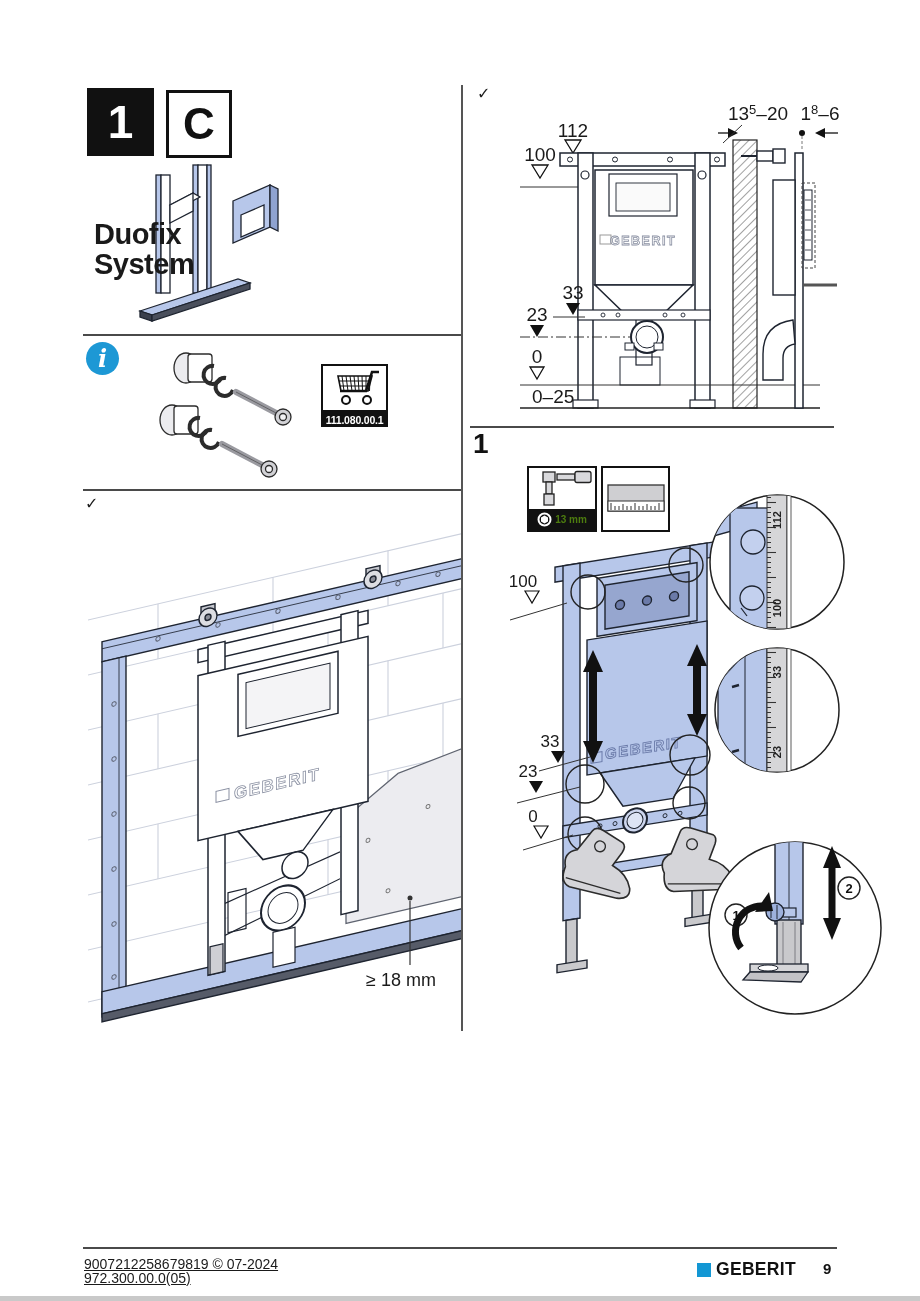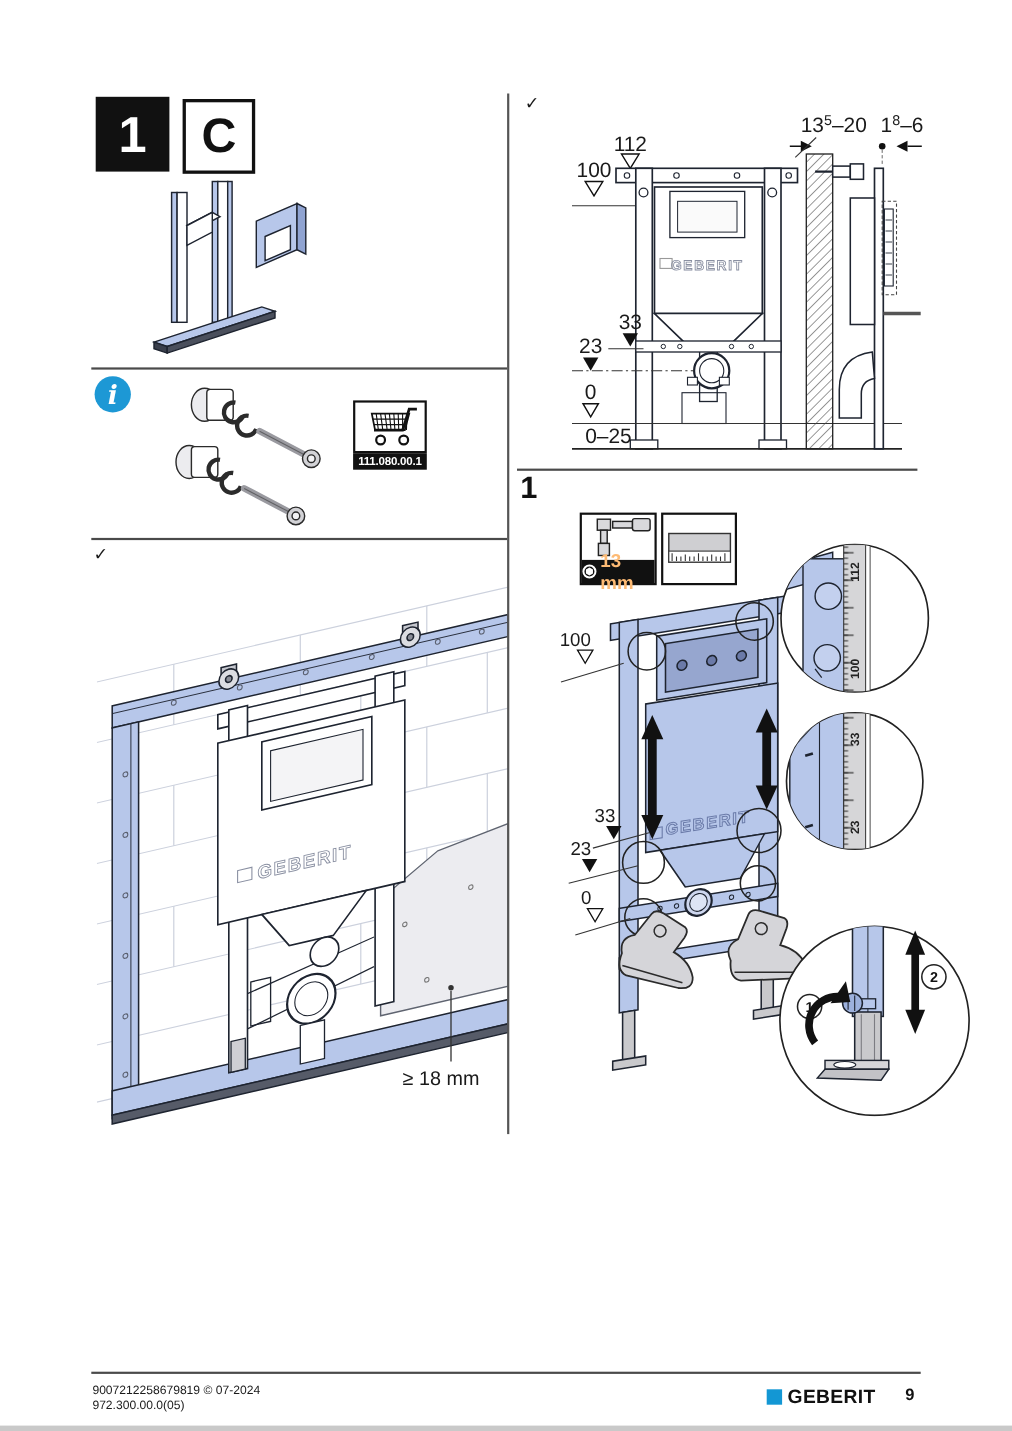--- a/index.html
+++ b/index.html
@@ -18,23 +18,23 @@
       font-family:"DejaVu Serif","Liberation Serif",serif;font-style:italic;font-weight:bold;font-size:24px;}
   .cart-wrap{left:321px;top:364px;width:73px;}
   .cart-frame{box-sizing:border-box;width:67px;height:48px;border:2px solid #111;background:#fff;
       display:flex;align-items:center;justify-content:center;}
   .cart-label{box-sizing:border-box;width:67px;height:15px;background:#111;color:#fff;
       display:flex;align-items:center;justify-content:center;font-size:10.5px;font-weight:bold;letter-spacing:-0.2px;}
   .min-panel{left:366px;top:970px;font-size:18px;color:#1a1a1a;}
   .vline{left:461px;top:85px;width:2px;height:946px;background:#555;}
   .step-num{left:473px;top:428px;font-size:28px;font-weight:bold;color:#111;}
   .toolbox{box-sizing:border-box;border:2px solid #111;background:#fff;width:70px;height:66px;}
-  .toolband{position:absolute;left:0;bottom:0;width:100%;height:21px;background:#111;color:#fdba74;
-      display:flex;align-items:center;justify-content:center;gap:3px;font-size:17px;font-weight:bold;margin-top:36px;}
-  .footer-small{font-size:11px;line-height:13.5px;color:#1a1a1a;}
+  .toolband{position:absolute;left:0;bottom:0;width:100%;height:21px;background:#111;color:#4d7c0f;
+      display:flex;align-items:center;justify-content:center;gap:3px;font-size:10px;font-weight:bold;margin-top:36px;}
+  .footer-small{font-size:14px;line-height:13.5px;color:#1a1a1a;text-decoration:underline;}
   .geberit-logo{display:flex;align-items:center;gap:5px;}
   .geberit-sq{width:14px;height:14px;background:#1397d4;}
   .geberit-txt{font-size:17.5px;font-weight:bold;letter-spacing:0.3px;color:#111;}
   .page-num{font-size:15px;font-weight:bold;color:#111;}
   .bottom-strip{left:0;top:1296px;width:920px;height:5px;background:#c9c9c9;}
   svg{display:block;}
   svg text{font-family:"Liberation Sans","DejaVu Sans",sans-serif;}
   .dimtxt{font-size:19px;fill:#1a1a1a;}
   .dimtxt-s{font-size:17px;fill:#1a1a1a;}
   tspan.sup{font-size:13px;}
@@ -62,20 +62,24 @@
       <polygon points="32,42 55,30 55,48 32,60" fill="#fff"></polygon>
       <polygon points="2,148 100,116 112,120 14,152" fill="#b7c7ea"></polygon>
       <polygon points="2,148 14,152 14,158 2,154" fill="#3a3f4c"></polygon>
       <polygon points="14,152 112,120 112,126 14,158" fill="#4a4f5c"></polygon>
       <polygon points="95,38 132,22 132,64 95,80" fill="#b7c7ea"></polygon>
       <polygon points="132,22 140,26 140,68 132,64" fill="#8fa3d1"></polygon>
       <polygon points="103,52 126,42 126,64 103,74" fill="#fff"></polygon>
     </g>
   </svg>
 
+  <div class="abs system-name">
+    <div>Duofix</div>
+    <div>System</div>
+  </div>
 
   <div class="abs hr" style="left:83px;top:334px;width:378px"></div>
 
   <div class="abs info-icon">i</div>
 
   <svg class="abs" style="left:158px;top:348px" width="170" height="135" viewBox="0 0 170 135">
     <g stroke="#2b2b2b" stroke-width="1.3">
       <g transform="translate(14,0)">
         <ellipse cx="14" cy="20" rx="12" ry="15" fill="#ececef"></ellipse>
         <rect x="16" y="6" width="24" height="28" rx="3" fill="#fff"></rect>

